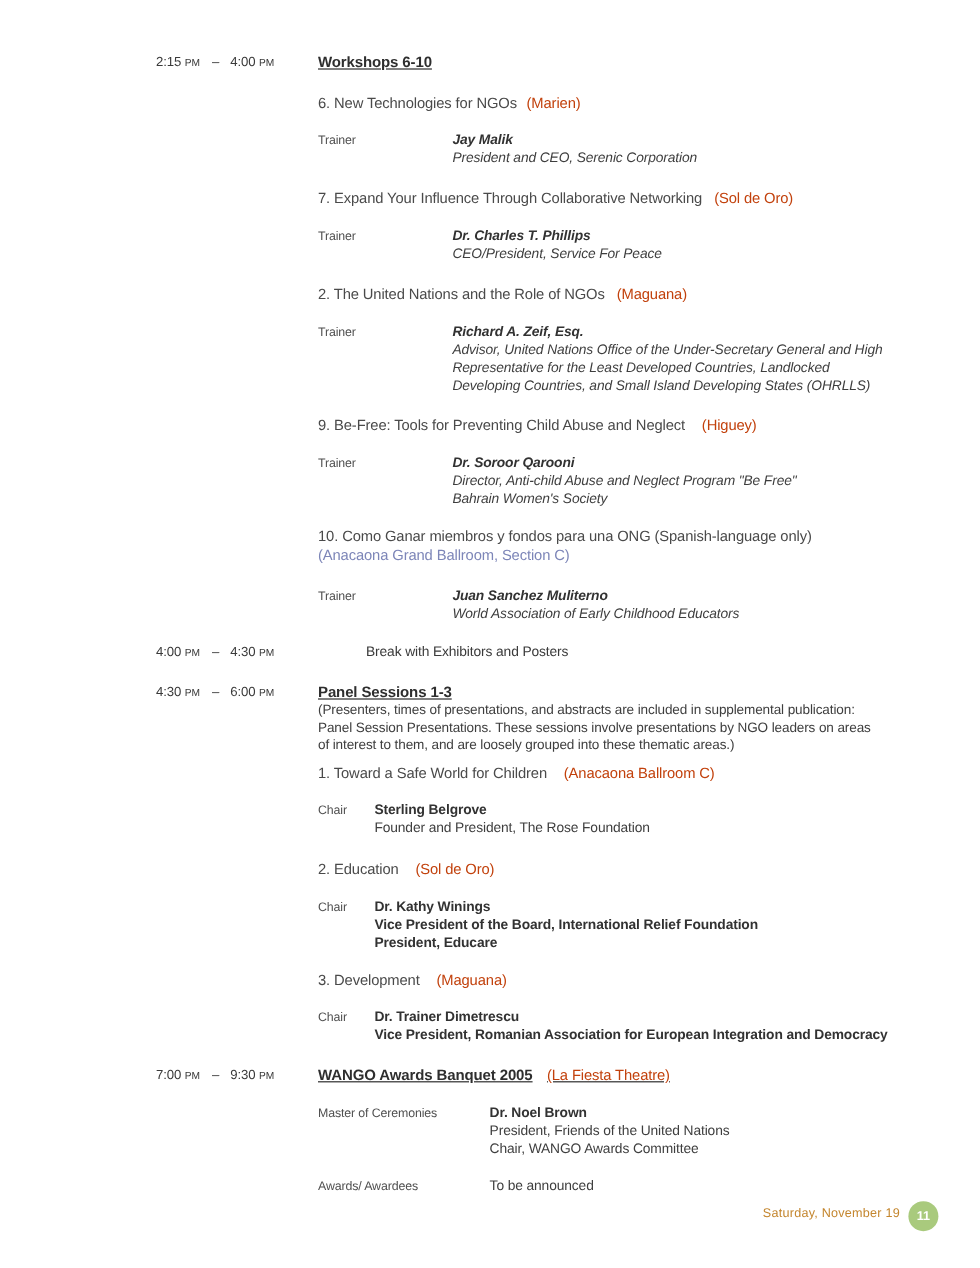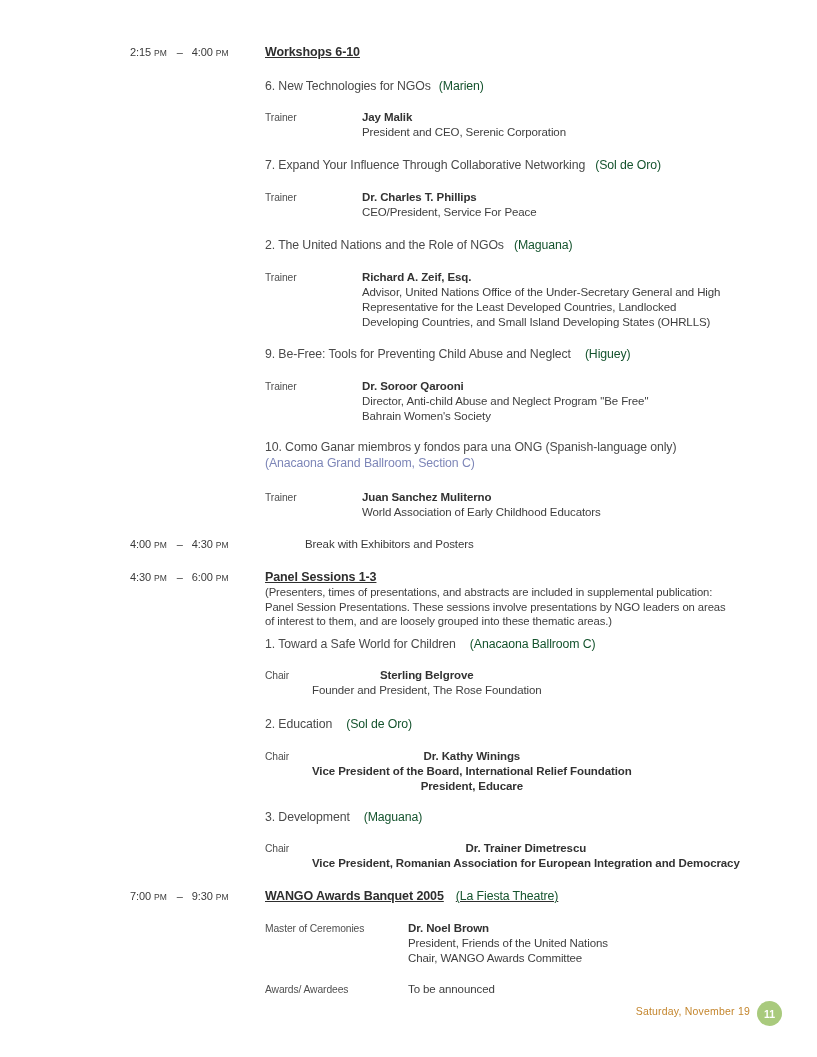--- a/index.html
+++ b/index.html
@@ -21,32 +21,32 @@
   .time .m{font-size:8.5px;margin-left:3px;letter-spacing:0;}
   .time .dash{display:inline-block;margin:0 9px 0 10px;}
   .session-title{
     font-size:12.5px;font-weight:bold;color:#2e2e2e;
     line-height:15px;white-space:nowrap;text-decoration:underline;
   }
   .heading{
     font-size:12.3px;color:#4a4a4a;
     line-height:16px;white-space:nowrap;
   }
-  .loc{color:#14532d;margin-left:10px;}
+  .loc{color:#c2410c;margin-left:10px;}
   .loc-line{
     font-size:12.3px;color:#7d86b8;
     line-height:16px;white-space:nowrap;
     width:492px;text-align:left;
   }
   .role-label{
     font-size:10.3px;color:#4f4f4f;
     line-height:15px;white-space:nowrap;
   }
-  .person-block{left:362px;line-height:15px;font-size:11.5px;}
-  .chair-block{left:312px;line-height:15px;font-size:11.5px;text-align:center;}
+  .person-block{left:377px;line-height:15px;font-size:11.5px;font-style:italic;}
+  .chair-block{left:312px;line-height:15px;font-size:11.5px;}
   .banquet-block{left:408px;line-height:15px;font-size:11.5px;}
   .person{font-weight:bold;color:#323232;white-space:nowrap;}
   .aff{color:#3e3e3e;white-space:nowrap;}
   .aff.bold{font-weight:bold;color:#323232;}
   .body-text{
     font-size:11.5px;color:#3a3a3a;
     line-height:15px;white-space:nowrap;margin-left:40px;
   }
   .intro{
     font-size:11.3px;color:#3e3e3e;

